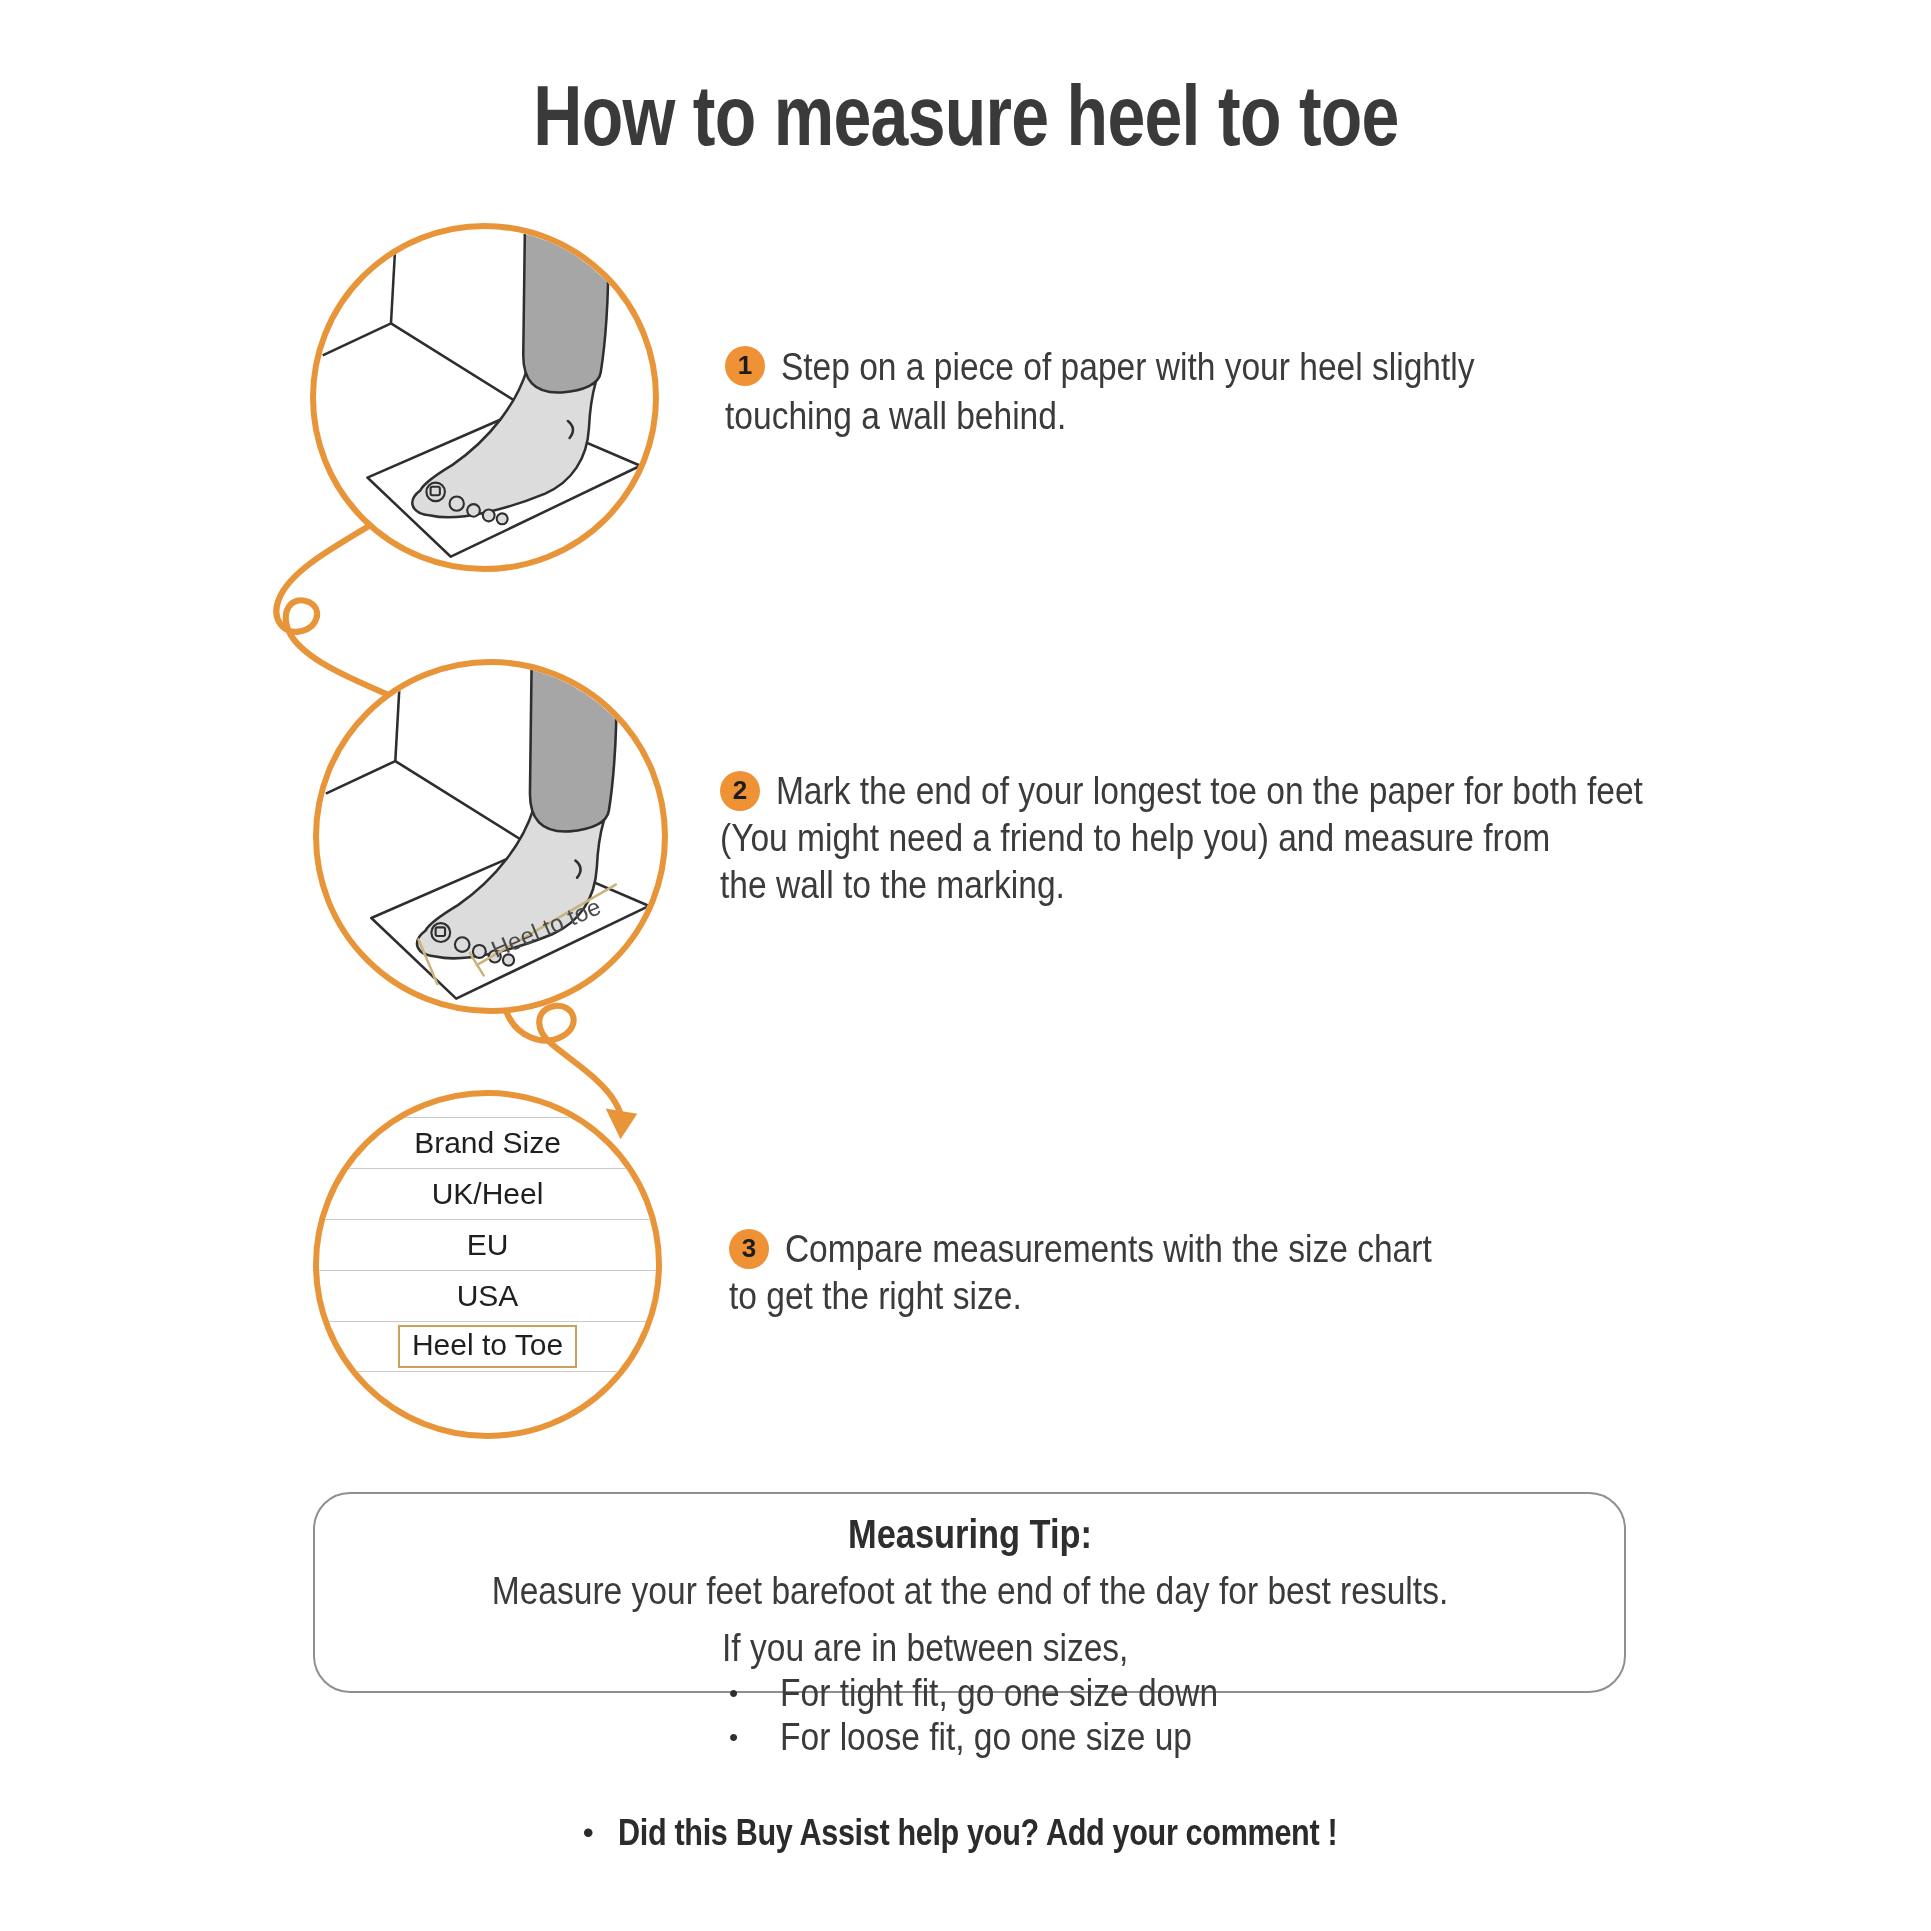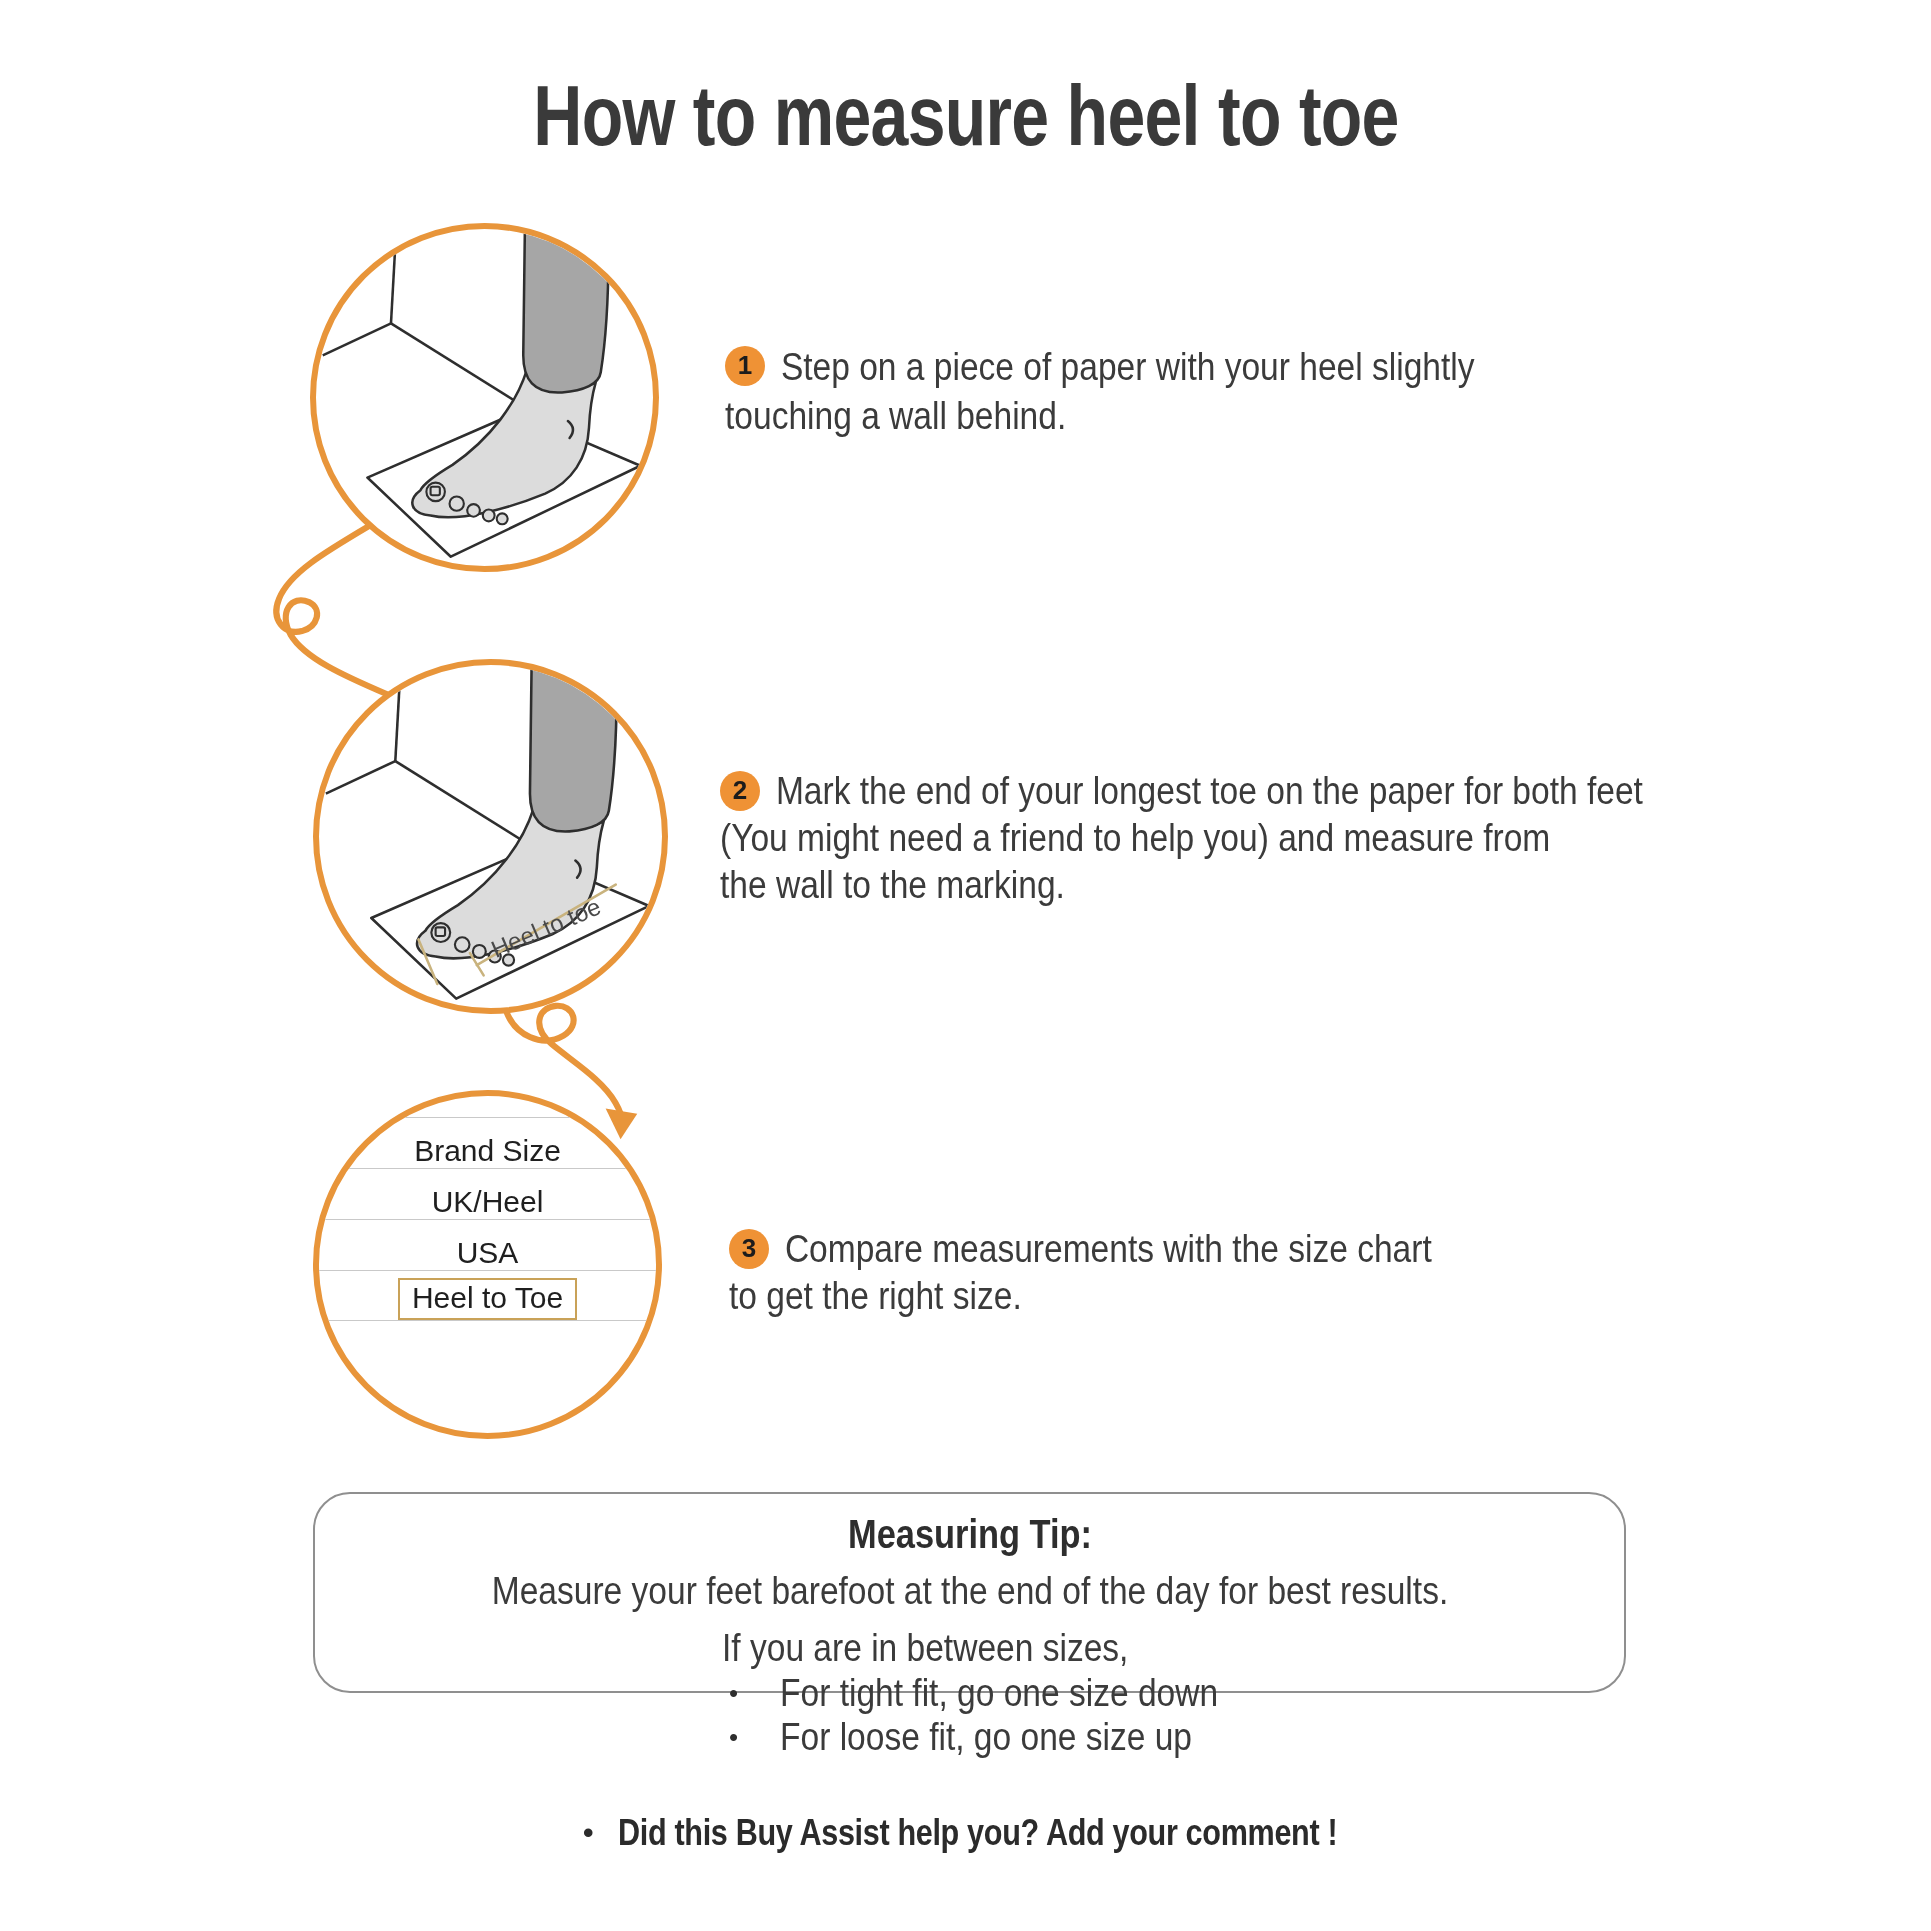--- a/index.html
+++ b/index.html
@@ -37,21 +37,21 @@
   #step1{left:725px;top:342px;}
   #step1 .line{line-height:49px;}
   #step2{left:720px;top:767px;}
   #step2 .line{line-height:47px;}
   #step3{left:729px;top:1225px;}
   #step3 .line{line-height:47px;}
   
   .size-table{position:absolute;left:-6.1px;right:-6.1px;top:21px;}
   .size-row{
     height:51px;box-sizing:border-box;border-top:1.8px solid #c9c9c9;
-    display:flex;align-items:flex-end;justify-content:center;
+    display:flex;align-items:center;justify-content:center;
     font-size:30px;color:#1f1f1f;
   }
   .size-row:last-child{border-bottom:1.8px solid #c9c9c9;}
   .heel-box{border:2.6px solid #C9A258;background:#fff;padding:0.9px 12.3px 3.5px;}
   
   #tipbox{
     position:absolute;left:313px;top:1492px;width:1313px;height:201px;
     border:2.6px solid #8f8f8f;border-radius:37px;box-sizing:border-box;background:#fff;
   }
   .tip-heading{
@@ -158,20 +158,23 @@
 
 <div class="circle" id="circle3">
   <div class="size-table">
     <div class="size-row">
       <span>Brand Size</span>
     </div>
     <div class="size-row">
       <span>UK/Heel</span>
     </div>
     <div class="size-row">
+      <span>EU</span>
+    </div>
+    <div class="size-row">
       <span>USA</span>
     </div>
     <div class="size-row">
       <span class="heel-box">Heel to Toe</span>
     </div>
   </div>
 </div>
 
 <div class="step" id="step1">
   <span class="badge">1</span>

